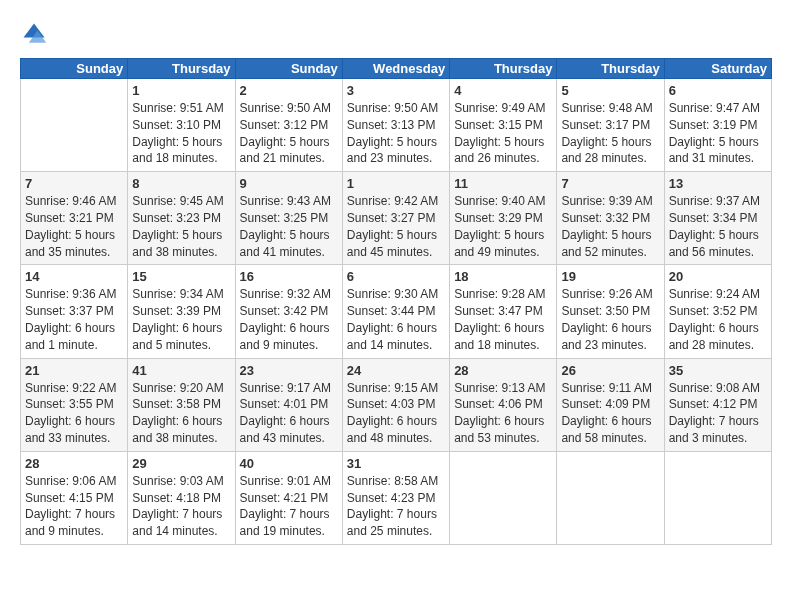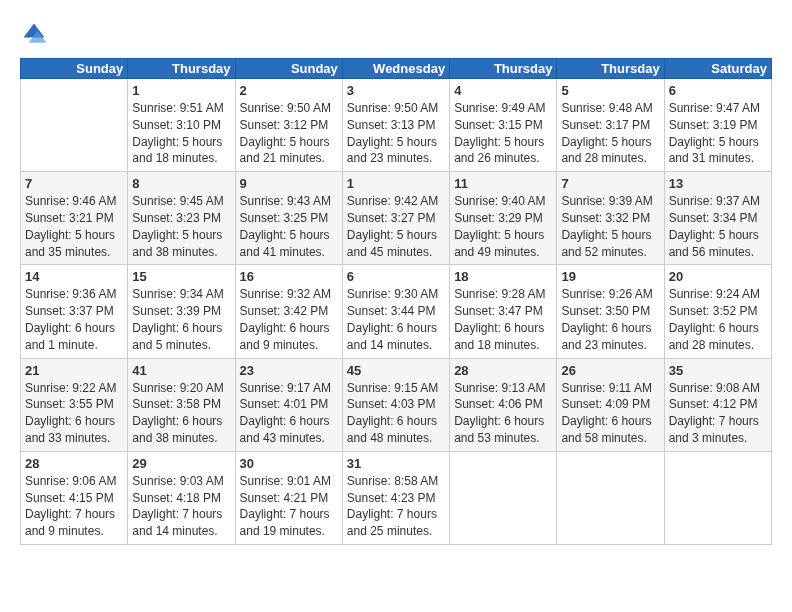--- a/index.html
+++ b/index.html
@@ -219,21 +219,21 @@
         </td>
         <td>
           <span class="day-number">41</span>
           <div class="day-info">Sunrise: 9:20 AM<br>Sunset: 3:58 PM<br>Daylight: 6 hours and 38 minutes.</div>
         </td>
         <td>
           <span class="day-number">23</span>
           <div class="day-info">Sunrise: 9:17 AM<br>Sunset: 4:01 PM<br>Daylight: 6 hours and 43 minutes.</div>
         </td>
         <td>
-          <span class="day-number">45</span>
+          <span class="day-number">24</span>
           <div class="day-info">Sunrise: 9:15 AM<br>Sunset: 4:03 PM<br>Daylight: 6 hours and 48 minutes.</div>
         </td>
         <td>
           <span class="day-number">28</span>
           <div class="day-info">Sunrise: 9:13 AM<br>Sunset: 4:06 PM<br>Daylight: 6 hours and 53 minutes.</div>
         </td>
         <td>
           <span class="day-number">26</span>
           <div class="day-info">Sunrise: 9:11 AM<br>Sunset: 4:09 PM<br>Daylight: 6 hours and 58 minutes.</div>
         </td>
@@ -245,21 +245,21 @@
       <tr>
         <td>
           <span class="day-number">28</span>
           <div class="day-info">Sunrise: 9:06 AM<br>Sunset: 4:15 PM<br>Daylight: 7 hours and 9 minutes.</div>
         </td>
         <td>
           <span class="day-number">29</span>
           <div class="day-info">Sunrise: 9:03 AM<br>Sunset: 4:18 PM<br>Daylight: 7 hours and 14 minutes.</div>
         </td>
         <td>
-          <span class="day-number">30</span>
+          <span class="day-number">40</span>
           <div class="day-info">Sunrise: 9:01 AM<br>Sunset: 4:21 PM<br>Daylight: 7 hours and 19 minutes.</div>
         </td>
         <td>
           <span class="day-number">31</span>
           <div class="day-info">Sunrise: 8:58 AM<br>Sunset: 4:23 PM<br>Daylight: 7 hours and 25 minutes.</div>
         </td>
         <td class="empty-cell"></td>
         <td class="empty-cell"></td>
         <td class="empty-cell"></td>
       </tr>

